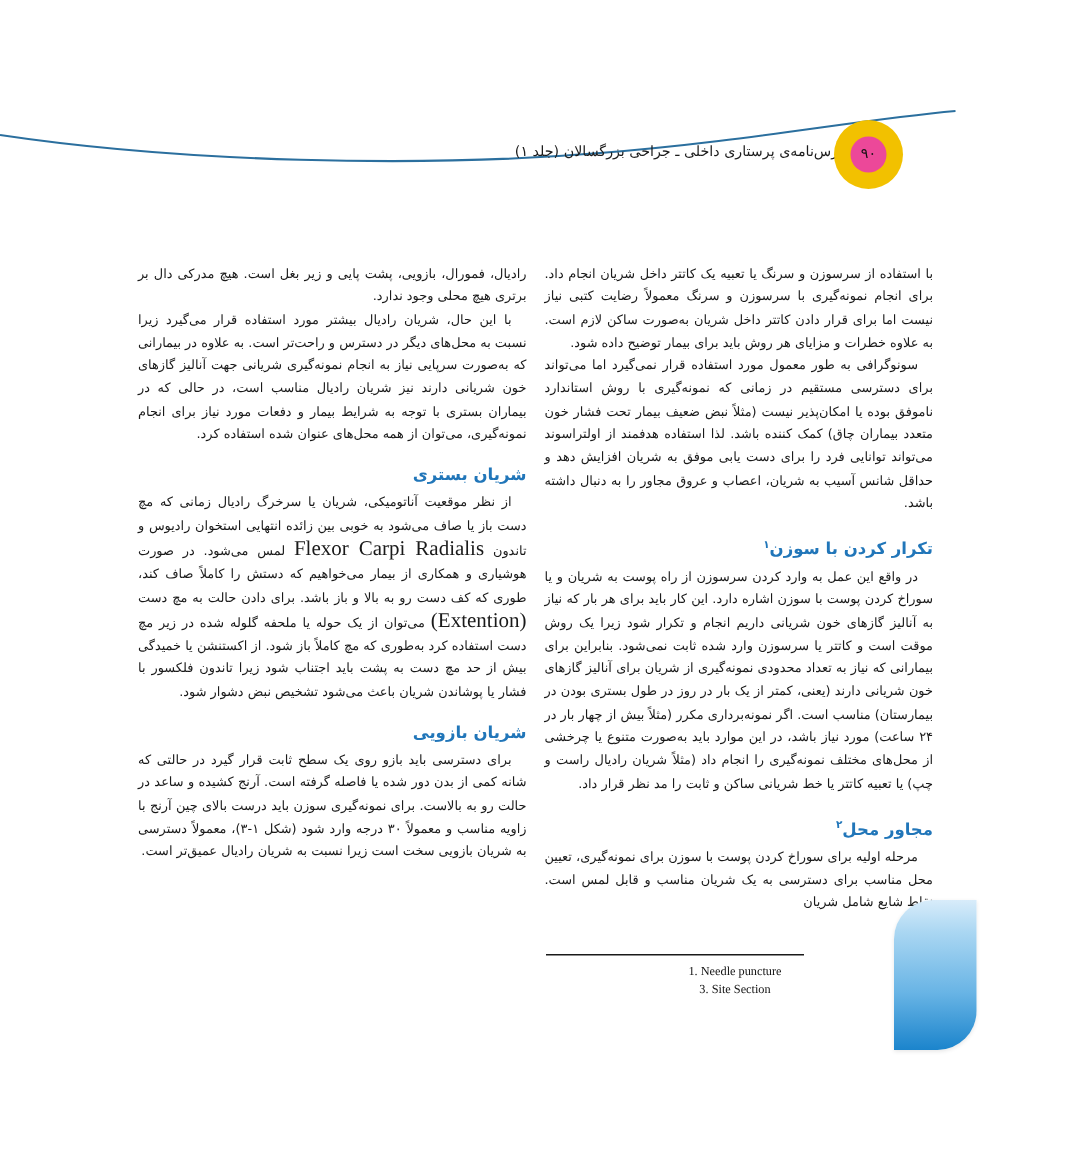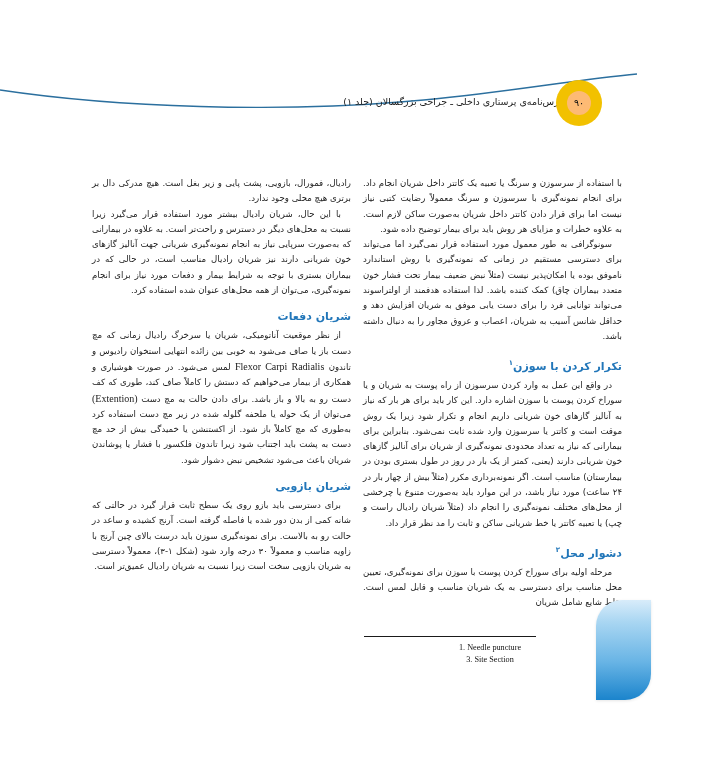--- a/index.html
+++ b/index.html
@@ -57,21 +57,21 @@
     border-radius: 50%;
     background: #f2c100;
     display: flex;
     align-items: center;
     justify-content: center;
   }
   .page-badge .inner {
     width: 24px;
     height: 24px;
     border-radius: 50%;
-    background: #fdba74;
+    background: #ec4899;
     display: flex;
     align-items: center;
     justify-content: center;
     font-size: 9.5px;
     font-weight: normal;
     color: #111111;
     line-height: 1;
   }
 
   
@@ -112,21 +112,21 @@
   }
   .col h2 sup {
     font-size: 7px;
     vertical-align: super;
     color: #2176b9;
   }
   .latin {
     direction: ltr;
     unicode-bidi: embed;
     font-family: "Liberation Serif", "DejaVu Serif", serif;
-    font-size: 10px;
+    font-size: 14px;
   }
 
   
   .footnotes {
     position: absolute;
     left: 364px;
     top: 636px;
     width: 252px;
     direction: ltr;
     text-align: center;
@@ -180,30 +180,30 @@
   <div class="columns">
 
     <div class="col">
       <p class="noindent">با استفاده از سرسوزن و سرنگ یا تعبیه یک کاتتر داخل شریان انجام داد. برای انجام نمونه‌گیری با سرسوزن و سرنگ معمولاً رضایت کتبی نیاز نیست اما برای قرار دادن کاتتر داخل شریان به‌صورت ساکن لازم است. به علاوه خطرات و مزایای هر روش باید برای بیمار توضیح داده شود.</p>
       <p>سونوگرافی به طور معمول مورد استفاده قرار نمی‌گیرد اما می‌تواند برای دسترسی مستقیم در زمانی که نمونه‌گیری با روش استاندارد ناموفق بوده یا امکان‌پذیر نیست (مثلاً نبض ضعیف بیمار تحت فشار خون متعدد بیماران چاق) کمک کننده باشد. لذا استفاده هدفمند از اولتراسوند می‌تواند توانایی فرد را برای دست یابی موفق به شریان افزایش دهد و حداقل شانس آسیب به شریان، اعصاب و عروق مجاور را به دنبال داشته باشد.</p>
       <h2>
         <span>تکرار کردن با سوزن</span><sup>۱</sup>
       </h2>
       <p>در واقع این عمل به وارد کردن سرسوزن از راه پوست به شریان و یا سوراخ کردن پوست با سوزن اشاره دارد. این کار باید برای هر بار که نیاز به آنالیز گازهای خون شریانی داریم انجام و تکرار شود زیرا یک روش موقت است و کاتتر یا سرسوزن وارد شده ثابت نمی‌شود. بنابراین برای بیمارانی که نیاز به تعداد محدودی نمونه‌گیری از شریان برای آنالیز گازهای خون شریانی دارند (یعنی، کمتر از یک بار در روز در طول بستری بودن در بیمارستان) مناسب است. اگر نمونه‌برداری مکرر (مثلاً بیش از چهار بار در ۲۴ ساعت) مورد نیاز باشد، در این موارد باید به‌صورت متنوع یا چرخشی از محل‌های مختلف نمونه‌گیری را انجام داد (مثلاً شریان رادیال راست و چپ) یا تعبیه کاتتر یا خط شریانی ساکن و ثابت را مد نظر قرار داد.</p>
       <h2>
-        <span>دشوار محل</span><sup>۲</sup>
+        <span>مجاور محل</span><sup>۲</sup>
       </h2>
       <p>مرحله اولیه برای سوراخ کردن پوست با سوزن برای نمونه‌گیری، تعیین محل مناسب برای دسترسی به یک شریان مناسب و قابل لمس است. نقاط شایع شامل شریان</p>
     </div>
 
     <div class="col">
       <p class="noindent">رادیال، فمورال، بازویی، پشت پایی و زیر بغل است. هیچ مدرکی دال بر برتری هیچ محلی وجود ندارد.</p>
       <p>با این حال، شریان رادیال بیشتر مورد استفاده قرار می‌گیرد زیرا نسبت به محل‌های دیگر در دسترس و راحت‌تر است. به علاوه در بیمارانی که به‌صورت سرپایی نیاز به انجام نمونه‌گیری شریانی جهت آنالیز گازهای خون شریانی دارند نیز شریان رادیال مناسب است، در حالی که در بیماران بستری با توجه به شرایط بیمار و دفعات مورد نیاز برای انجام نمونه‌گیری، می‌توان از همه محل‌های عنوان شده استفاده کرد.</p>
       <h2>
-        <span>شریان دفعات</span>
+        <span>شریان بستری</span>
       </h2>
       <p><span>از نظر موقعیت آناتومیکی، شریان یا سرخرگ رادیال زمانی که مچ دست باز یا صاف می‌شود به خوبی بین زائده انتهایی استخوان رادیوس و تاندون </span><span class="latin">Flexor Carpi Radialis</span><span> لمس می‌شود. در صورت هوشیاری و همکاری از بیمار می‌خواهیم که دستش را کاملاً صاف کند، طوری که کف دست رو به بالا و باز باشد. برای دادن حالت به مچ دست </span><span class="latin">(Extention)</span><span> می‌توان از یک حوله یا ملحفه گلوله شده در زیر مچ دست استفاده کرد به‌طوری که مچ کاملاً باز شود. از اکستنشن یا خمیدگی بیش از حد مچ دست به پشت باید اجتناب شود زیرا تاندون فلکسور با فشار یا پوشاندن شریان باعث می‌شود تشخیص نبض دشوار شود.</span></p>
       <h2>
         <span>شریان بازویی</span>
       </h2>
       <p>برای دسترسی باید بازو روی یک سطح ثابت قرار گیرد در حالتی که شانه کمی از بدن دور شده یا فاصله گرفته است. آرنج کشیده و ساعد در حالت رو به بالاست. برای نمونه‌گیری سوزن باید درست بالای چین آرنج با زاویه مناسب و معمولاً ۳۰ درجه وارد شود (شکل ۱-۳)، معمولاً دسترسی به شریان بازویی سخت است زیرا نسبت به شریان رادیال عمیق‌تر است.</p>
     </div>
 
   </div>
 

